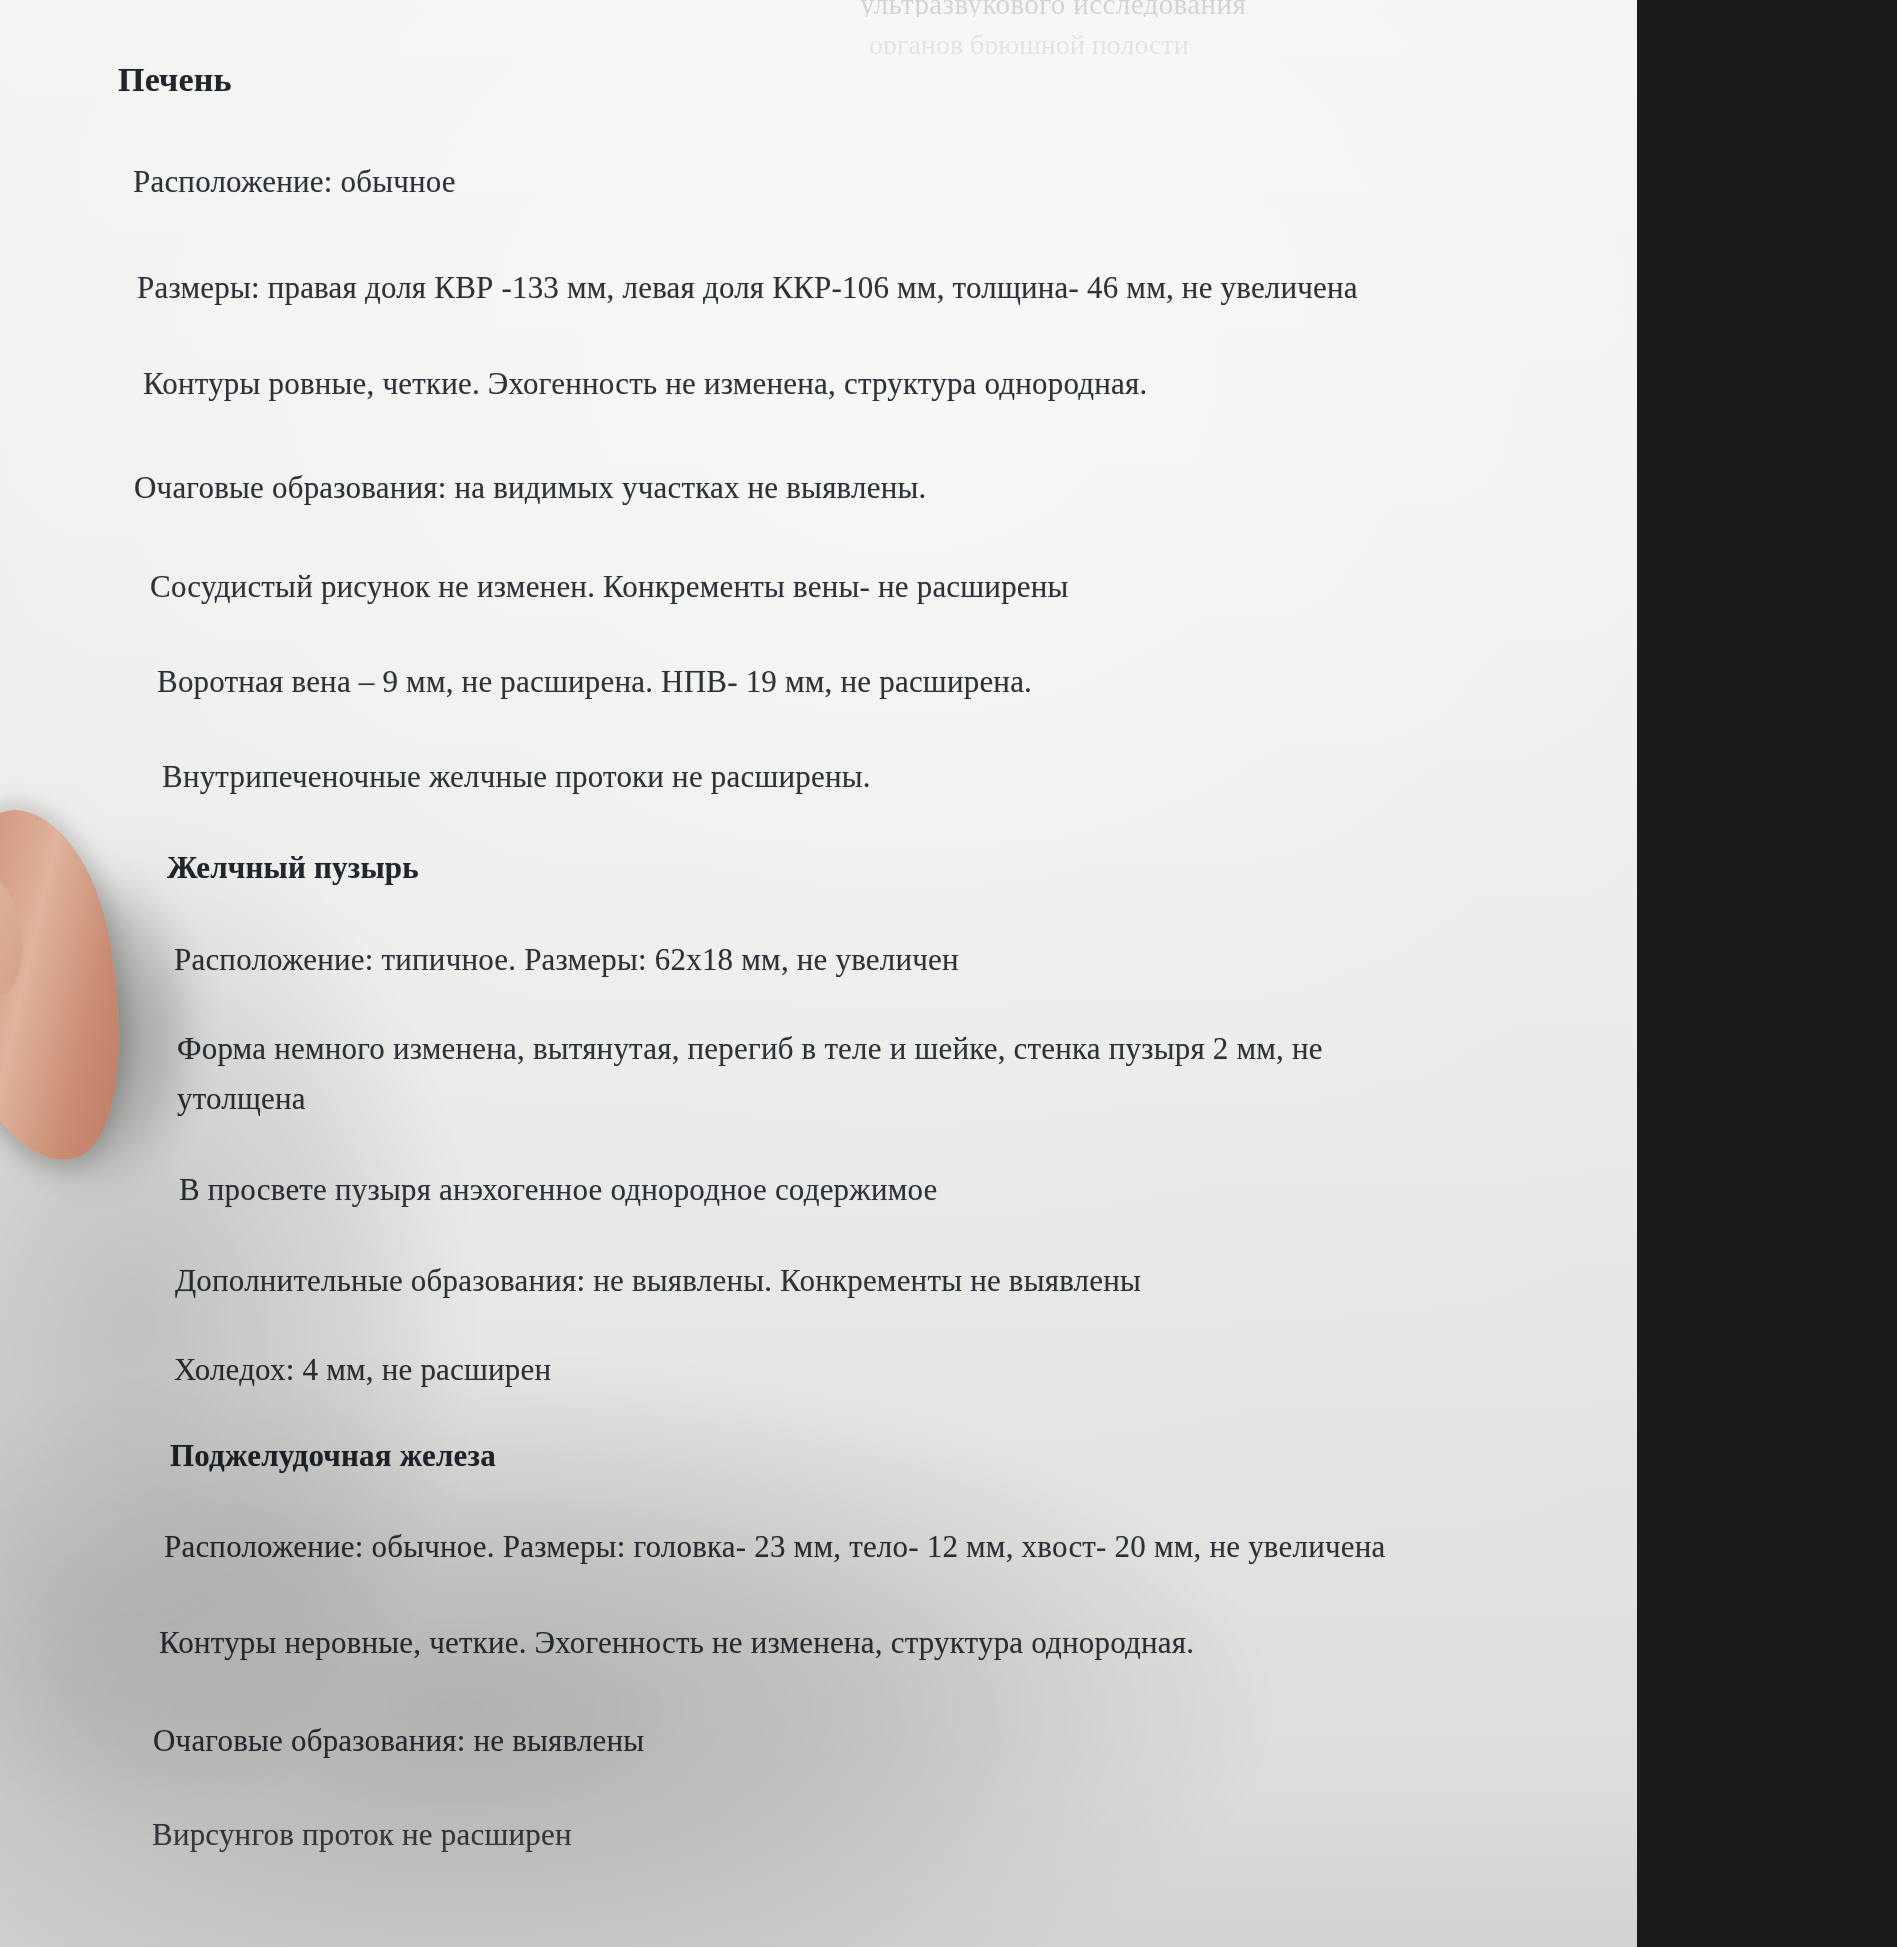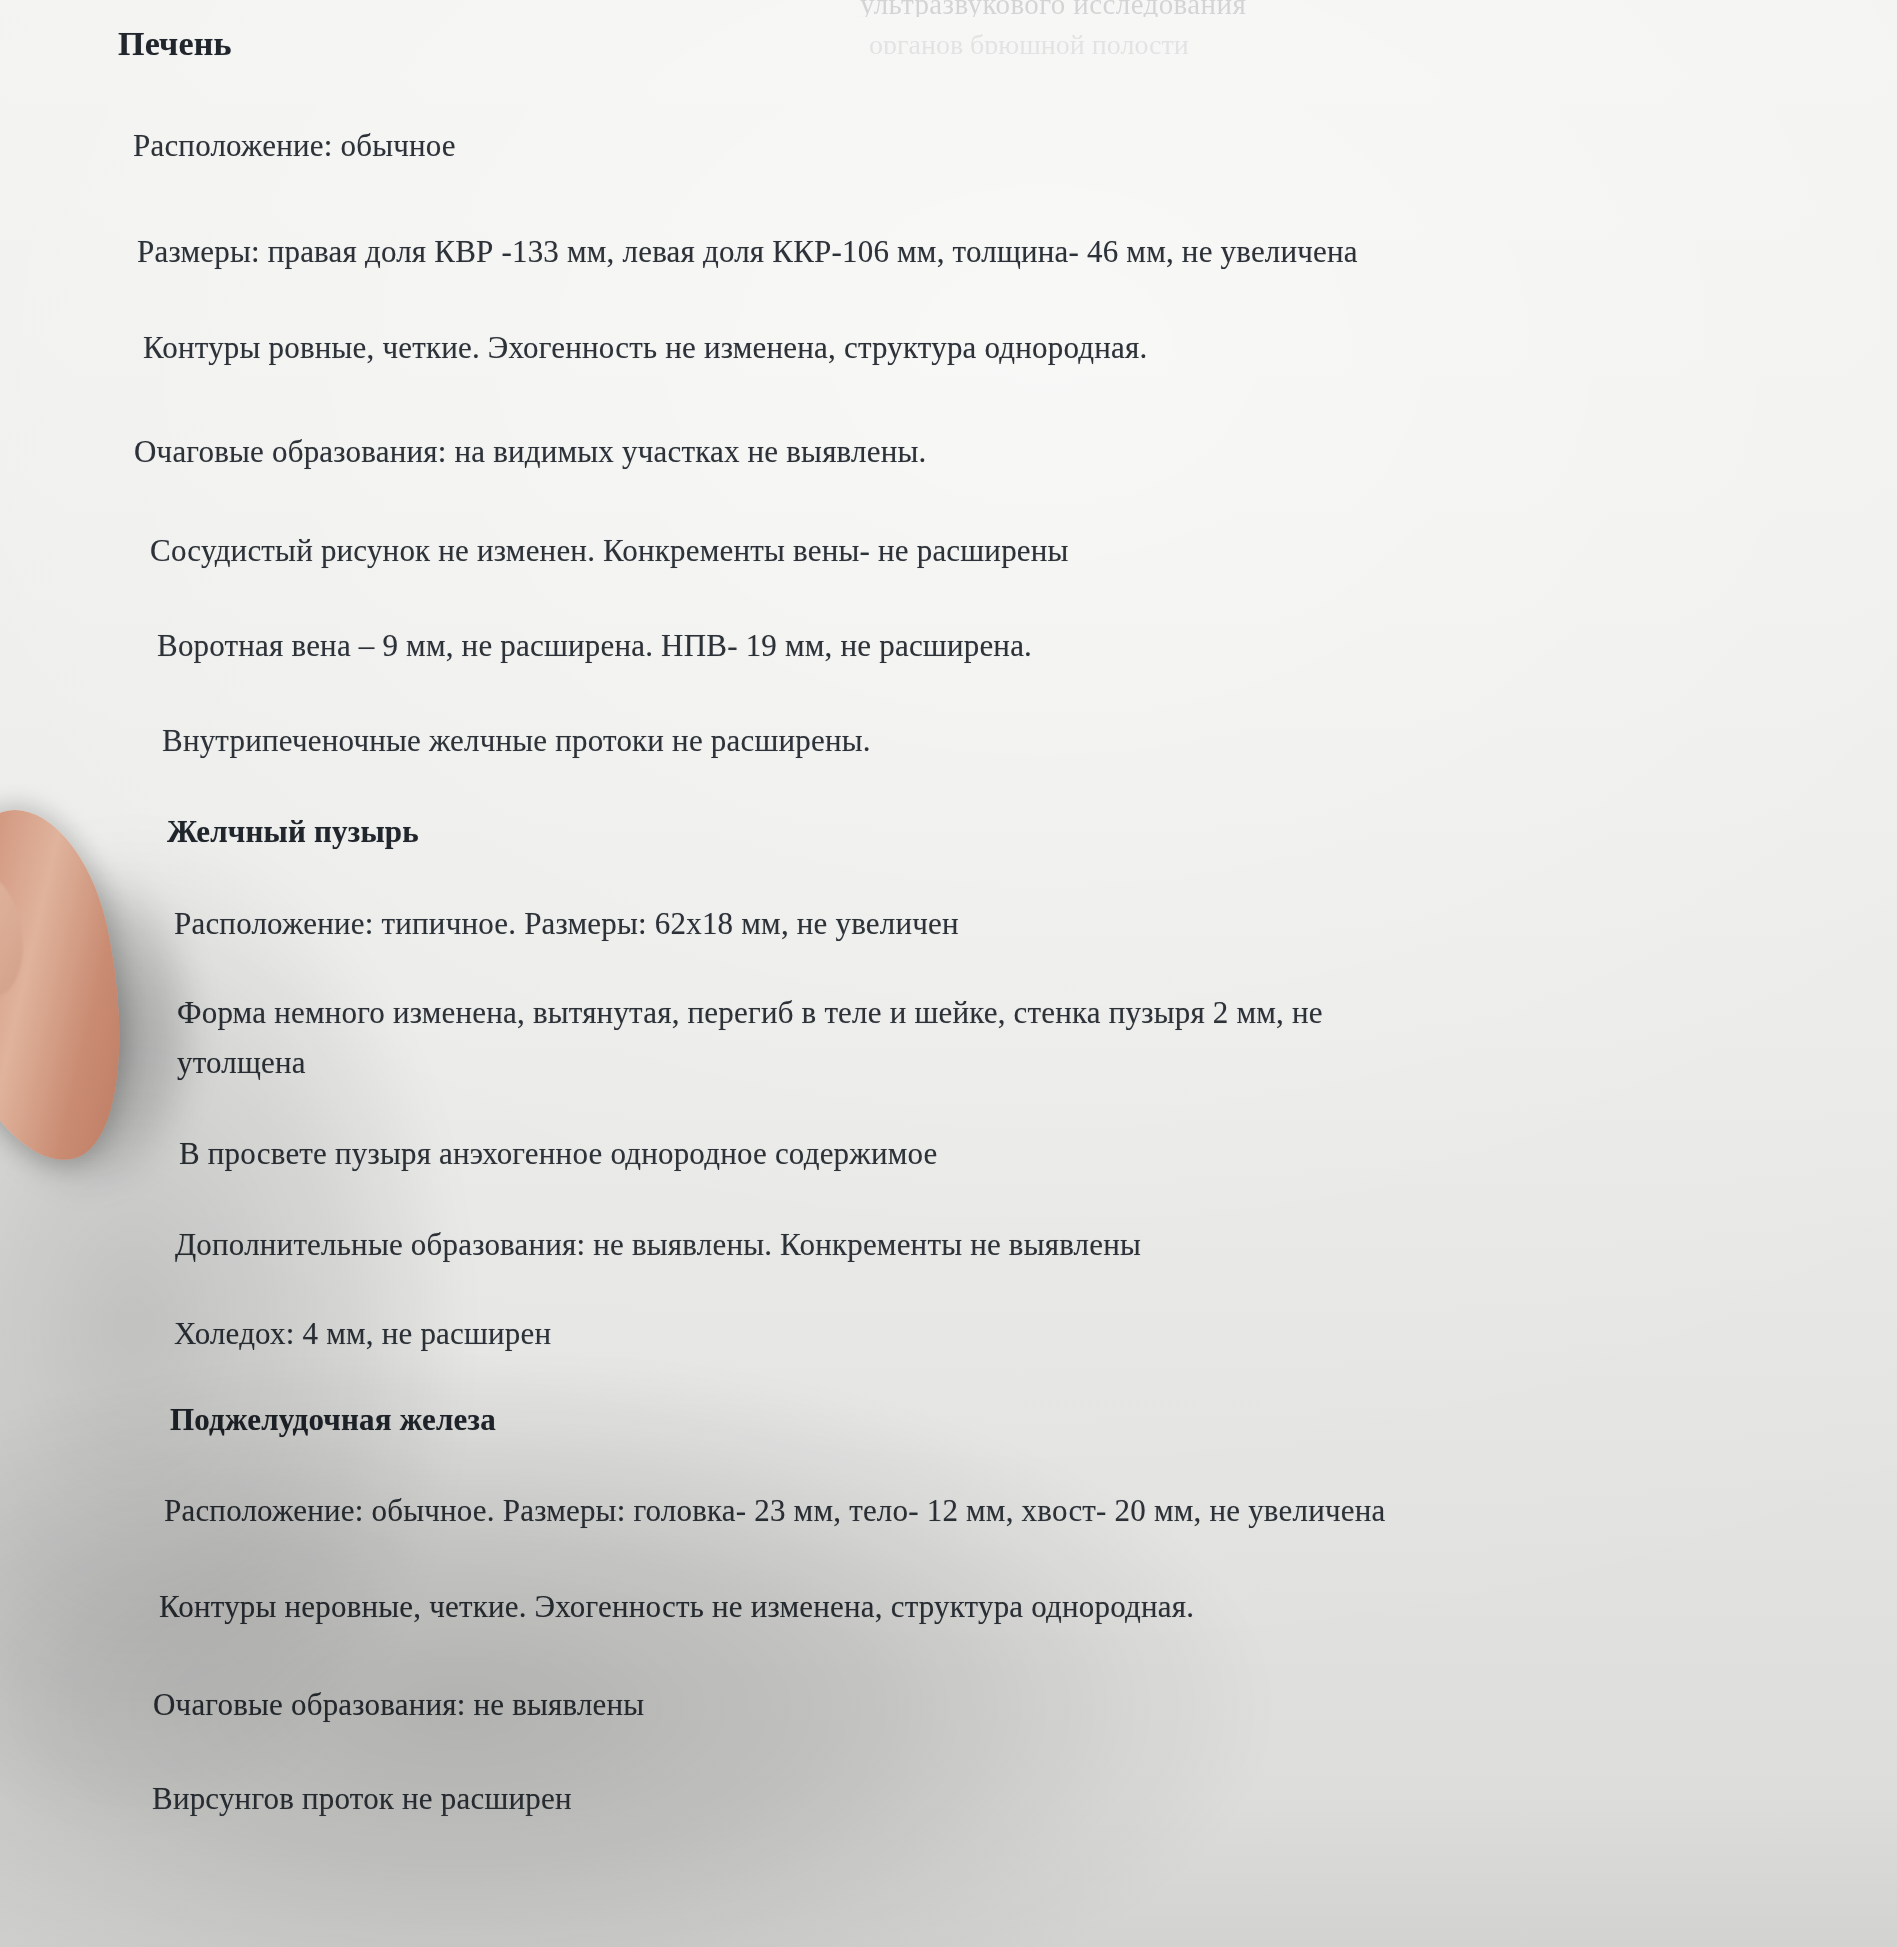--- a/index.html
+++ b/index.html
@@ -10,21 +10,21 @@
   body {
     width: 1897px;
     height: 1947px;
     overflow: hidden;
     font-family: "Liberation Serif", serif;
   }
 
   
   #page {
     position: relative;
-    width: 1897px;
+    width: 1637px;
     height: 1947px;
     background: #fde047;
     overflow: hidden;
   }
 
   
   #paper-tone {
     position: absolute;
     inset: 0;
     background:
@@ -94,20 +94,21 @@
   }
 
   .line {
     position: relative;
     color: #2c3238;
     font-family: "Liberation Serif", serif;
     font-size: 31px;
     line-height: 39px;
     letter-spacing: 0.2px;
     text-shadow: 0 0 0.9px rgba(60,66,72,0.35);
+    margin-top: 36px;
   }
   .line.bold {
     font-weight: bold;
     color: #20262c;
   }
   .line.heading-main {
     font-size: 34px;
   }
 
   

